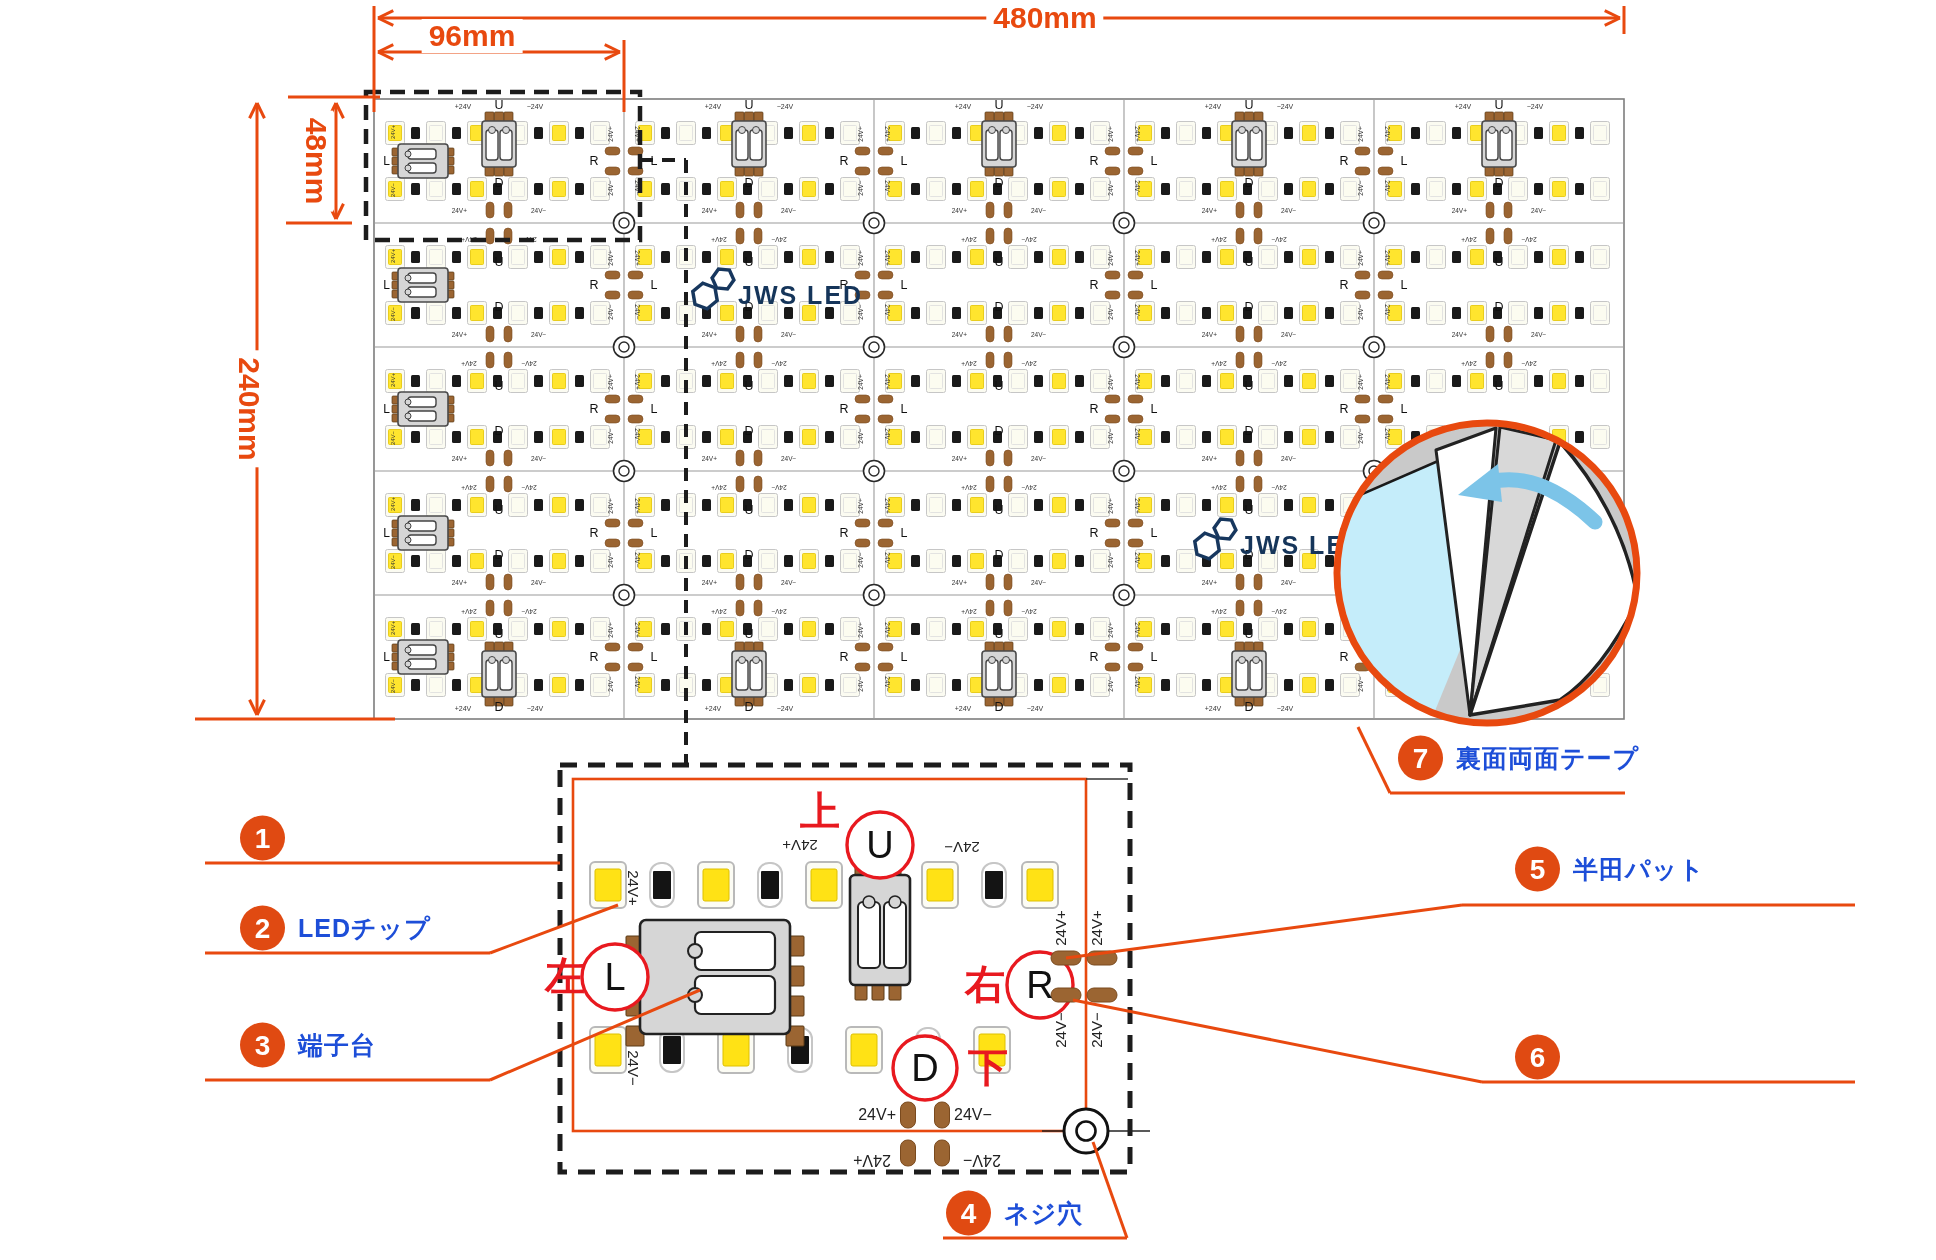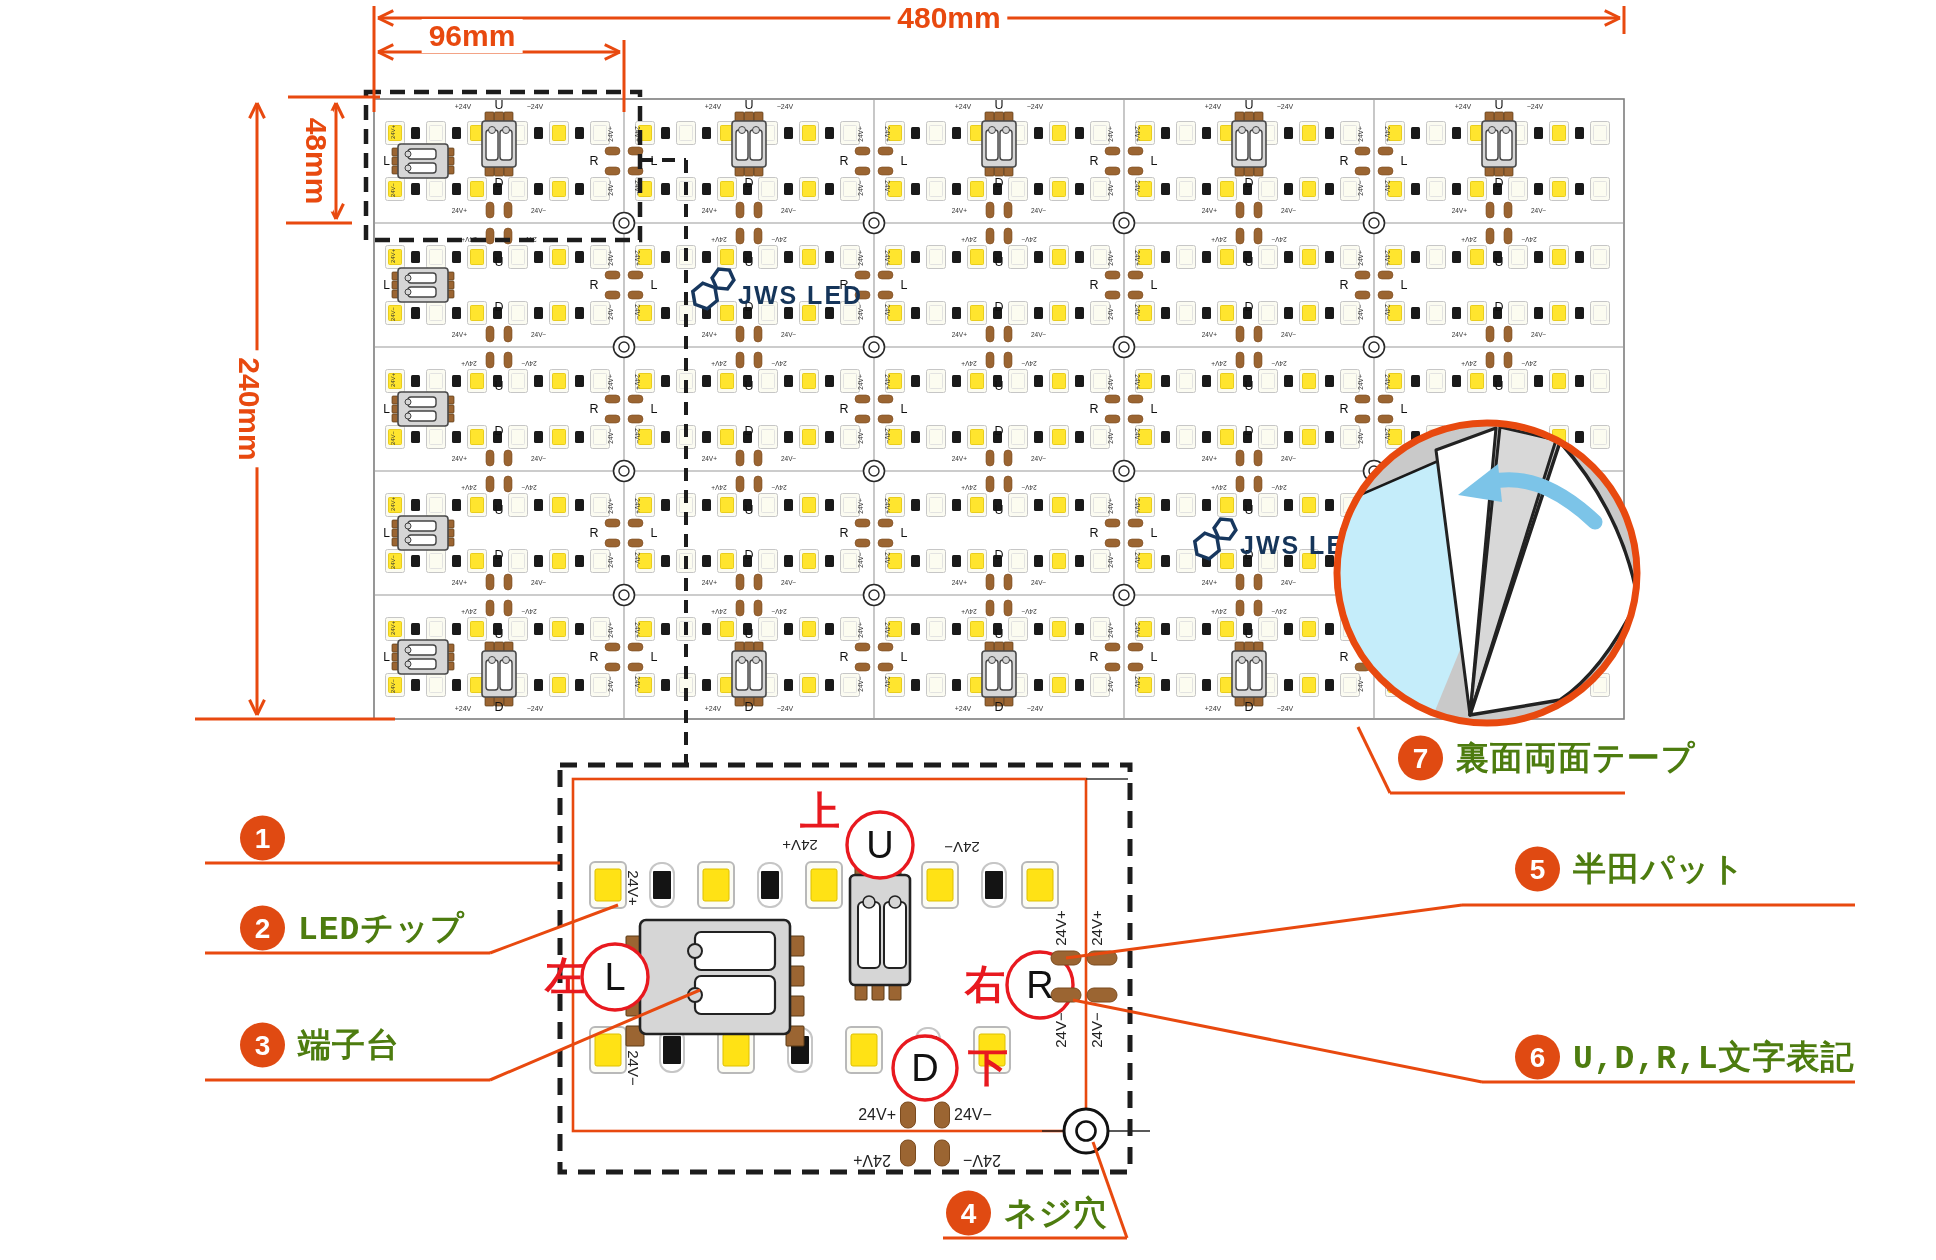--- a/index.html
+++ b/index.html
@@ -8,21 +8,21 @@
   #scene{position:absolute;left:0;top:0;}
   .dim-label{position:absolute;color:#e8490f;font-weight:bold;font-size:30px;
        background:#fff;padding:0 7px;white-space:nowrap;
        transform:translate(-50%,-50%);z-index:5;}
   .dim-label.vertical{transform:translate(-50%,-50%) rotate(90deg);}
   .callout{position:absolute;display:flex;align-items:center;gap:13px;
        transform:translateY(-50%);white-space:nowrap;z-index:6;}
   .badge{width:45px;height:45px;border-radius:50%;background:#e04a12;color:#fff;
        font-size:28px;font-weight:bold;display:flex;align-items:center;
        justify-content:center;flex:0 0 45px;}
-  .clabel{font-size:33px;font-weight:bold;color:#4d7c0f;letter-spacing:1px;font-family:Liberation Mono, monospace;}
+  .clabel{font-size:25px;font-weight:bold;color:#1d4ed8;letter-spacing:1px;}
   svg text{font-family:"Liberation Sans","DejaVu Sans",sans-serif;}
 </style>
 </head>
 <body>
 
 <svg id="scene" width="1936" height="1260" viewBox="0 0 1936 1260">
     <g>
       <rect x="374" y="99" width="1250" height="620" fill="#ffffff" stroke="#7d7d7d" stroke-width="1.6"></rect>
       <line x1="624" y1="99" x2="624" y2="719" stroke="#9a9a9a" stroke-width="1.1"></line>
       <line x1="874" y1="99" x2="874" y2="719" stroke="#9a9a9a" stroke-width="1.1"></line>
@@ -2474,21 +2474,21 @@
         <path d="M1470,715 L1560,442 Q1622,512 1638,600 Q1602,672 1560,700 Z" fill="#fff" stroke="#222" stroke-width="3.5" stroke-linejoin="round"></path>
         <path d="M1595,522 Q1540,470 1490,482" fill="none" stroke="#7cc4e8" stroke-width="15" stroke-linecap="round"></path>
         <polygon points="1458,495 1498,464 1502,502" fill="#7cc4e8"></polygon>
       </g>
       <circle cx="1487" cy="573" r="150" fill="none" stroke="#e8490f" stroke-width="7"></circle>
       <line x1="1358" y1="727" x2="1390" y2="793" stroke="#e8490f" stroke-width="3"></line>
       <line x1="1390" y1="793" x2="1625" y2="793" stroke="#e8490f" stroke-width="3"></line>
     </g>
   </svg>
 
-<div class="dim-label" style="left:949px;top:18px;text-align:right;">480mm</div>
+<div class="dim-label" style="left:1045px;top:18px;text-align:right;">480mm</div>
 <div class="dim-label" style="left:472px;top:36px;">96mm</div>
 <div class="dim-label vertical" style="left:316px;top:161px;">48mm</div>
 <div class="dim-label vertical" style="left:249px;top:409px;">240mm</div>
 
 <div class="callout" style="left:240px;top:838px;">
   <span class="badge">1</span>
 </div>
 <div class="callout" style="left:240px;top:928px;">
   <span class="badge">2</span>
   <span class="clabel">LEDチップ</span>
@@ -2500,18 +2500,17 @@
 <div class="callout" style="left:946px;top:1213px;">
   <span class="badge">4</span>
   <span class="clabel">ネジ穴</span>
 </div>
 <div class="callout" style="left:1515px;top:869px;">
   <span class="badge">5</span>
   <span class="clabel">半田パット</span>
 </div>
 <div class="callout" style="left:1515px;top:1057px;">
   <span class="badge">6</span>
-  <span class="clabel">U,D,R,L文字表記</span>
 </div>
 <div class="callout" style="left:1398px;top:758px;">
   <span class="badge">7</span>
   <span class="clabel">裏面両面テープ</span>
 </div>
 
 </body></html>

